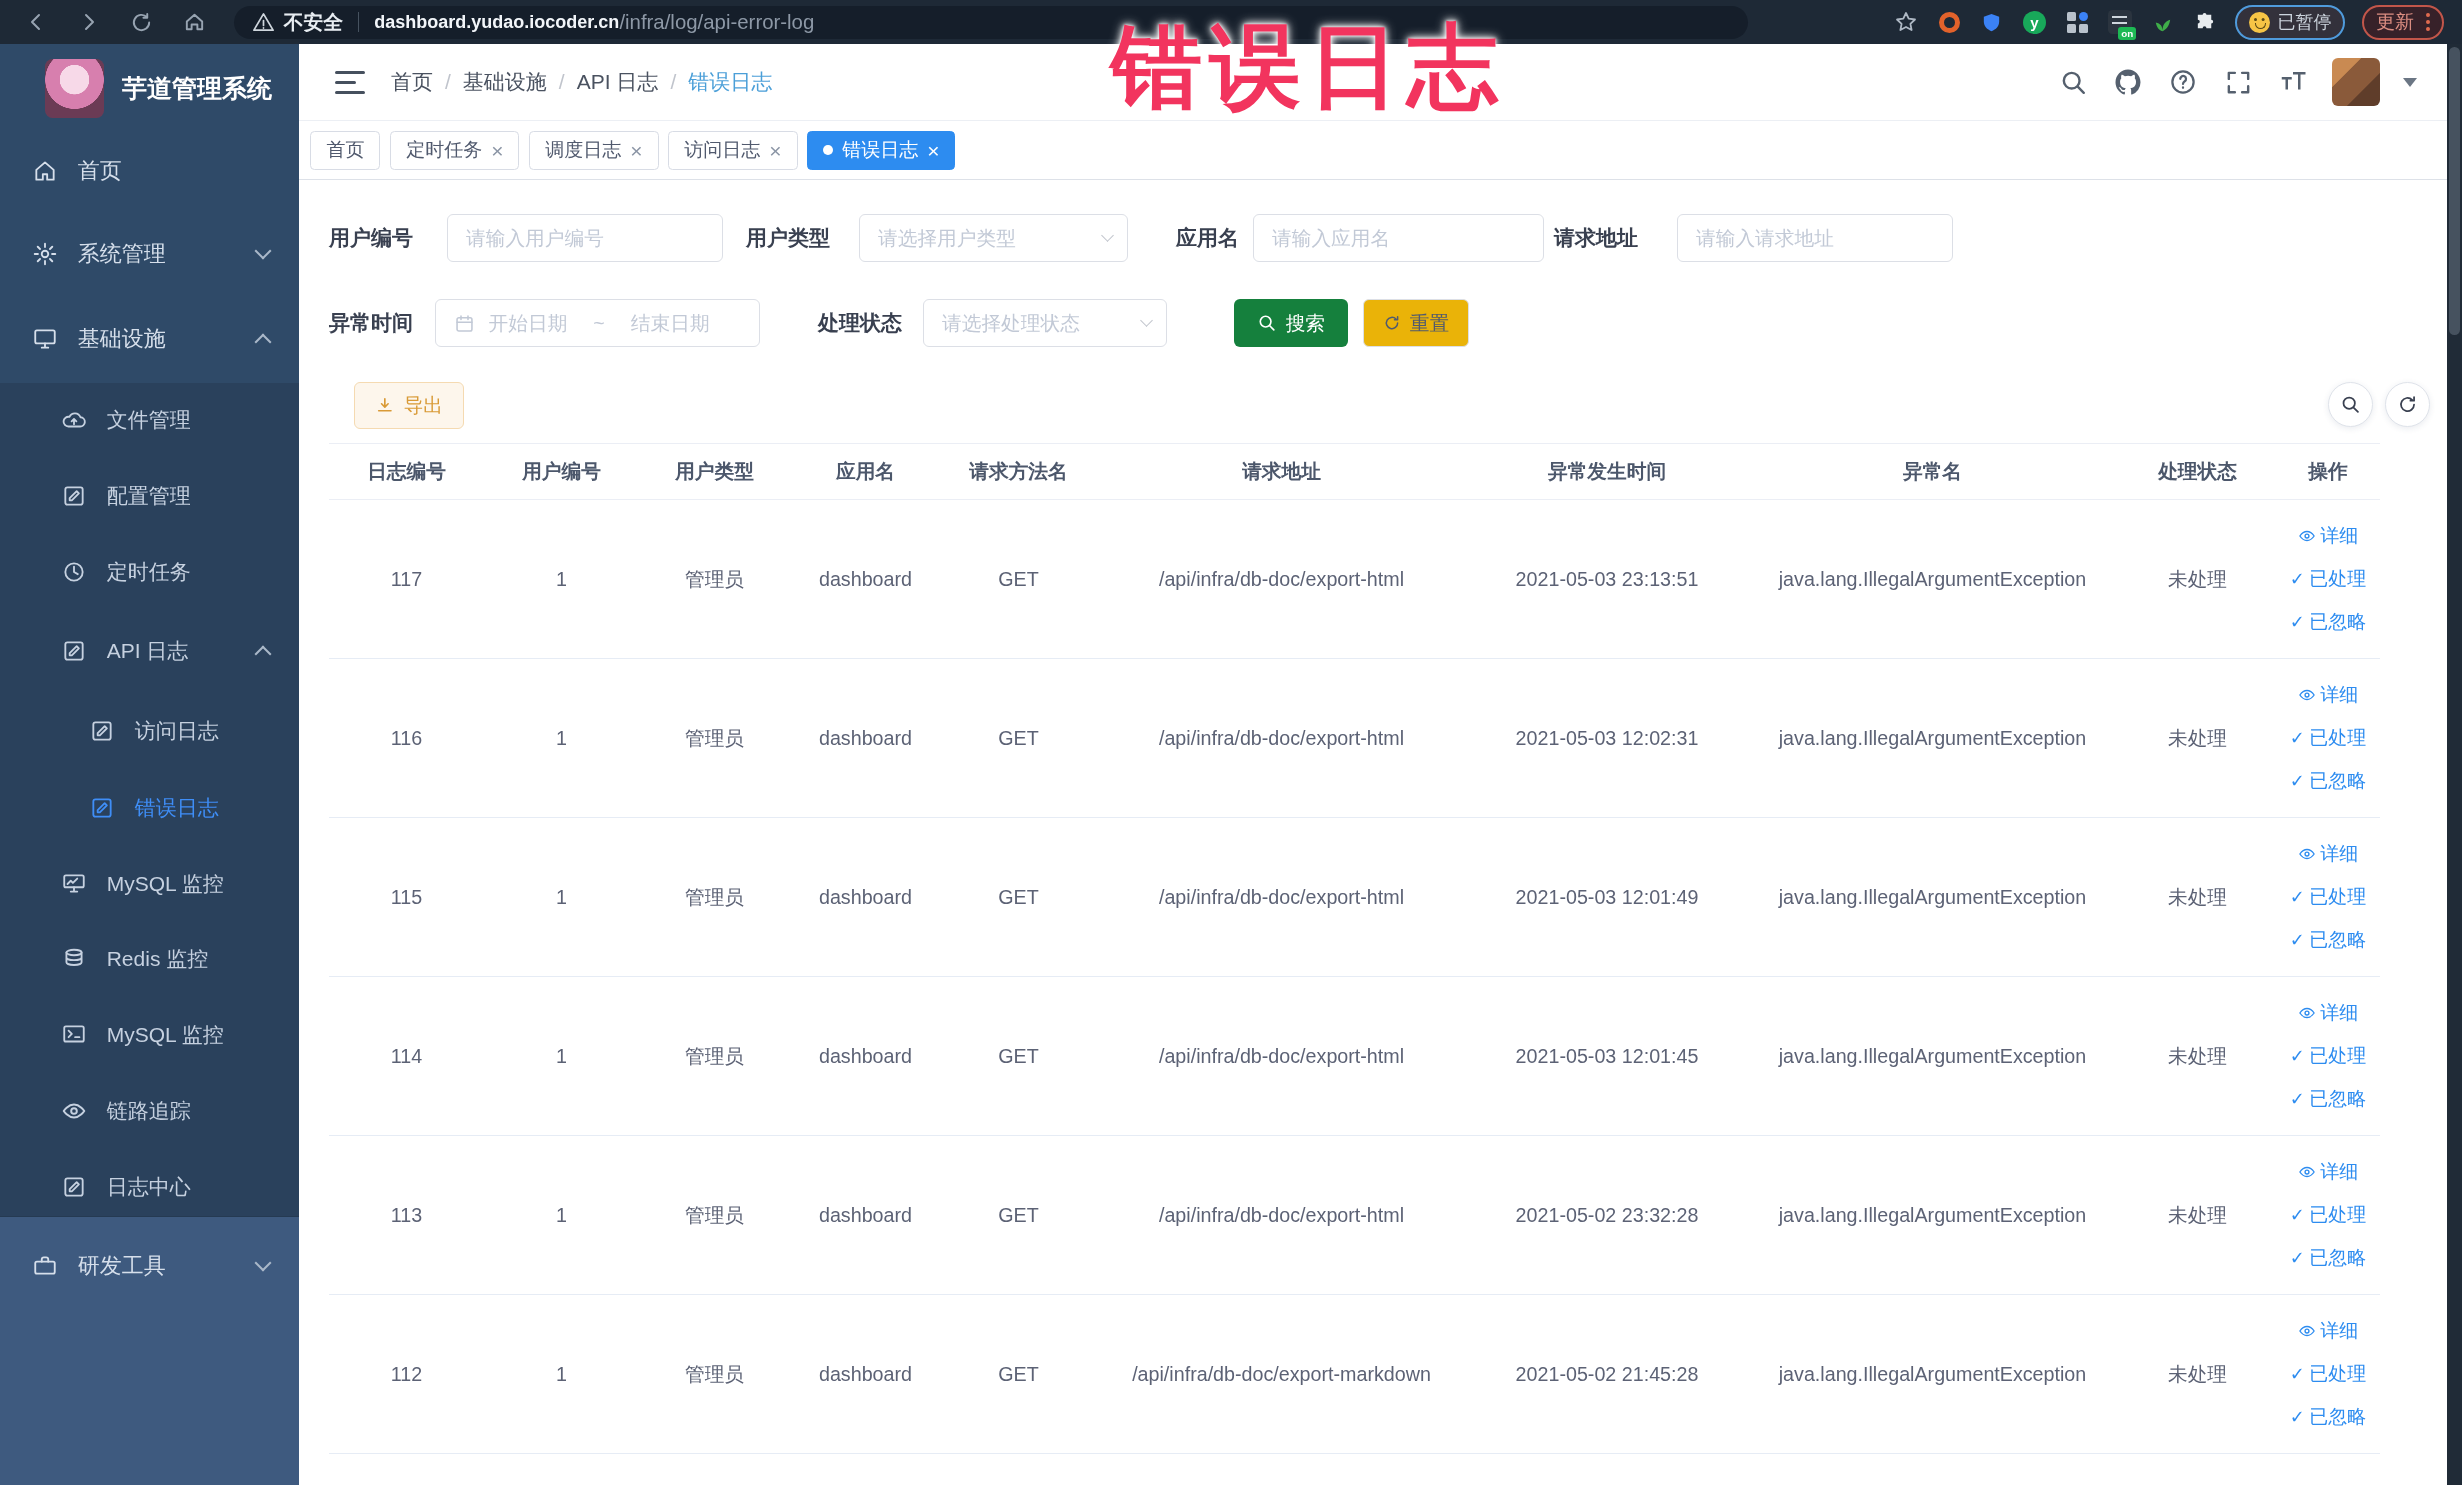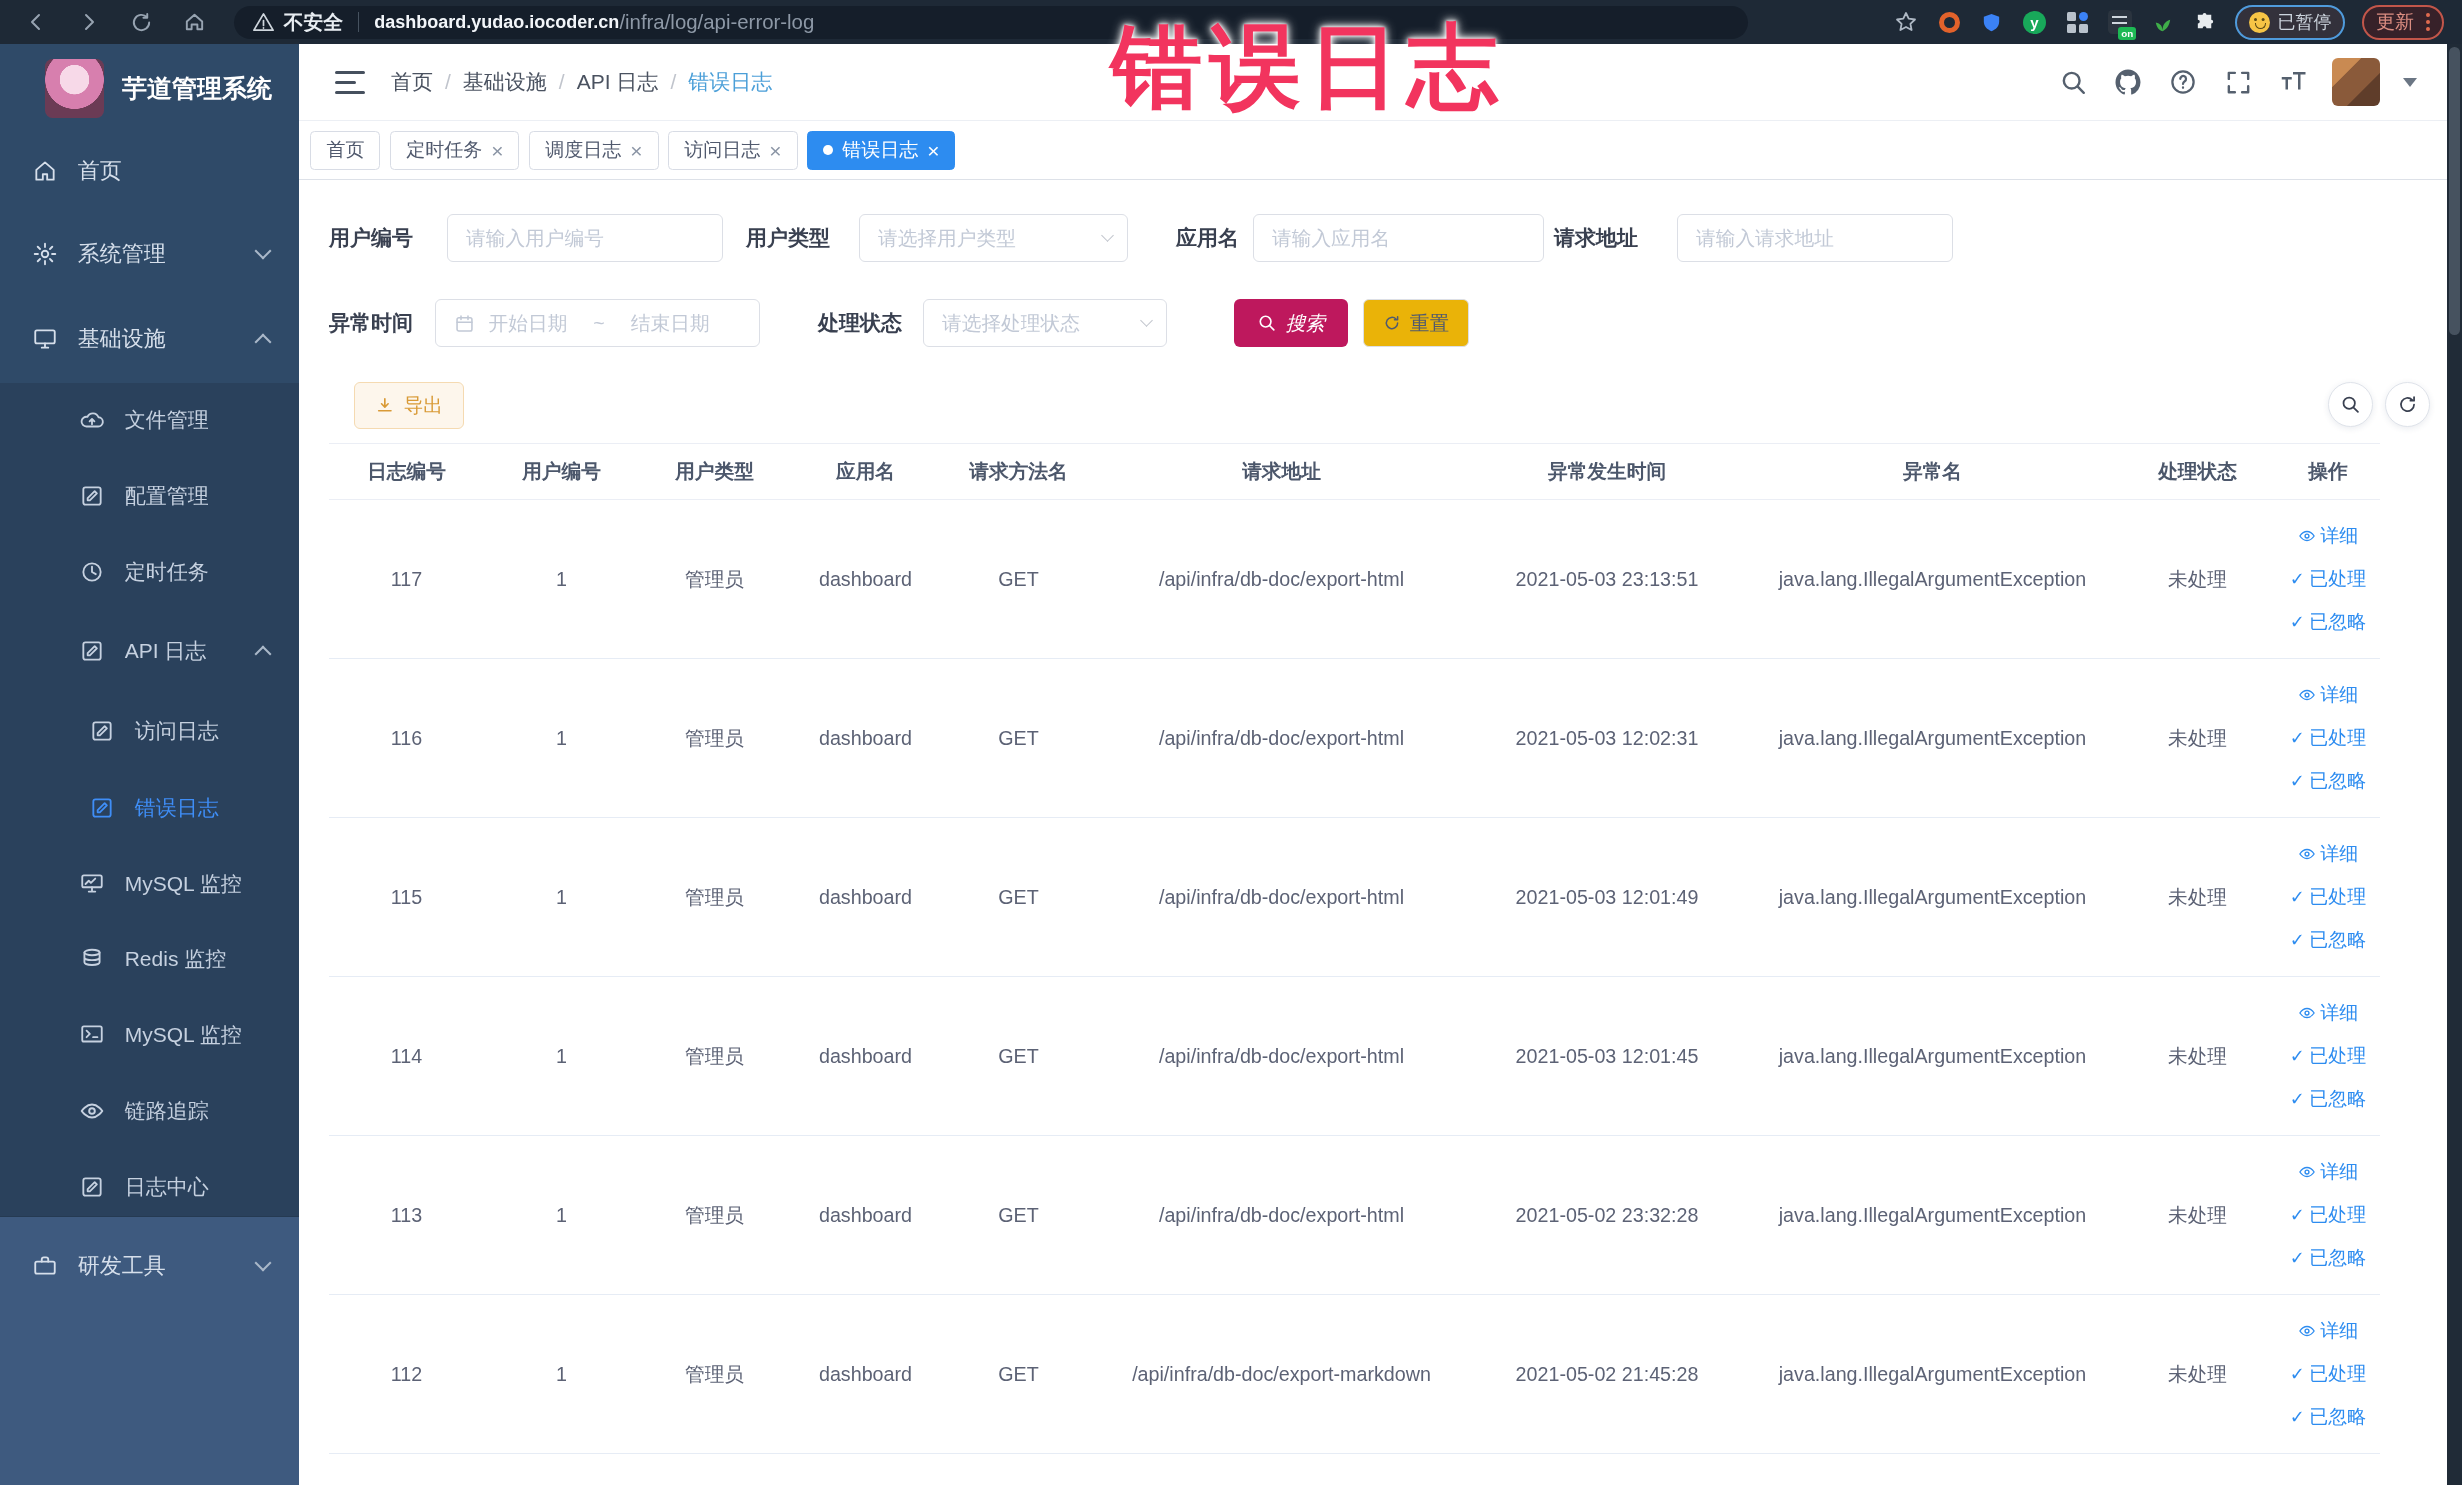--- a/index.html
+++ b/index.html
@@ -39,21 +39,21 @@
   
   .sidebar { position:absolute; left:0; top:44px; width:299px; height:1442px; background:#2f4a68; z-index:3; }
   .sb-sub { position:absolute; left:0; top:339px; width:299px; height:833px; background:#2a415c; }
   .sb-light { position:absolute; left:0; top:1172px; width:299px; height:270px; background:#3e5a7f; border-top:1.5px solid #253a52; }
   .logo { position:absolute; left:45px; top:15px; display:flex; align-items:center; gap:18px; }
   .logo .img { width:59px; height:59px; border-radius:7.6px; background:radial-gradient(circle at 50% 35%, #f7d9e8 0 30%, #d77fae 31% 60%, #6b3b55 61%); }
   .logo .txt { color:#fff; font-size:25px; font-weight:bold; }
   .sb-item { position:absolute; left:0; width:299px; height:51px; display:flex; align-items:center; color:#d6dfeb; font-size:22px; cursor:pointer; }
   .sb-item .sic { width:26px; height:26px; margin-right:19.7px; }
   .sb-item.l1 { padding-left:32px; }
-  .sb-item.l2 { padding-left:79px; font-size:21px; color:#c6d1e0; }
+  .sb-item.l2 { padding-left:61px; font-size:21px; color:#c6d1e0; }
   .sb-item.l3 { padding-left:89px; font-size:21px; color:#c6d1e0; }
   .sb-item.active { color:#3f8ef7; }
   .chev { position:absolute; right:30px; width:12px; height:12px; border-right:2.3px solid #aab8c9; border-bottom:2.3px solid #aab8c9; }
   .chev.down { transform:rotate(45deg); margin-top:-4.5px; }
   .chev.up { transform:rotate(-135deg); margin-top:6px; }
 
   
   .main { position:absolute; left:299px; top:44px; width:2148px; height:1442px; background:#fff; }
   .mheader { position:absolute; left:0; top:0; width:2148px; height:77px; background:#fff; border-bottom:0.8px solid #eceff4; display:flex; align-items:center; }
   .hamb { margin-left:36px; width:30px; height:23px; display:flex; flex-direction:column; justify-content:space-between; cursor:pointer; }
@@ -77,21 +77,21 @@
 
   
   .flabel { position:absolute; height:48px; line-height:48px; font-size:21px; font-weight:bold; color:#394050; }
   .fbox { position:absolute; height:48px; border:1.5px solid #dcdfe6; border-radius:6px; background:#fff; display:flex; align-items:center; padding:0 18px; font-size:19.7px; color:#c2c9d6; }
   input.fbox { color:#333; }
   input.fbox::placeholder { color:#c2c9d6; }
   .fbox .chv { position:absolute; right:15px; width:9px; height:9px; border-right:1.9px solid #c0c4cc; border-bottom:1.9px solid #c0c4cc; transform:rotate(45deg); margin-top:-4.5px; }
   .range .sep2 { margin:0 26px; color:#c2c9d6; }
   .range .cal { color:#c2c9d6; margin-right:13.6px; }
   .btn { position:absolute; height:48px; border-radius:6px; font-size:19.7px; display:flex; align-items:center; justify-content:center; gap:9px; cursor:pointer; border:1.5px solid transparent; }
-  .btn-primary { background:#be185d; color:#fff;font-style:italic; }
+  .btn-primary { background:#15803d; color:#fff; }
   .btn-plain { background:#eab308; border-color:#dcdfe6; color:#515a6e; }
   .btn-warn { background:#fdf6ec; border-color:#f5dab1; color:#d99a36;margin-left:25px; }
   .circlebtn { position:absolute; width:45px; height:45px; border-radius:50%; background:#fff; border:1.5px solid #dfe3ea; box-shadow:0 1.5px 6px rgba(40,60,100,.10); display:flex; align-items:center; justify-content:center; color:#394050; cursor:pointer; }
 
   
   .tbl { position:absolute; left:30px; top:399px; width:2051px; }
   .tr { display:flex; width:2051px; }
   .tr.head { height:57px; border-top:1.5px solid #ebeef5; border-bottom:1.5px solid #ebeef5; font-weight:bold; color:#4c576b; }
   .tr.row { height:159px; border-bottom:1.5px solid #e6ecf5; color:#5c6275; }
   .td { display:flex; align-items:center; justify-content:center; font-size:19.7px; text-align:center; }

